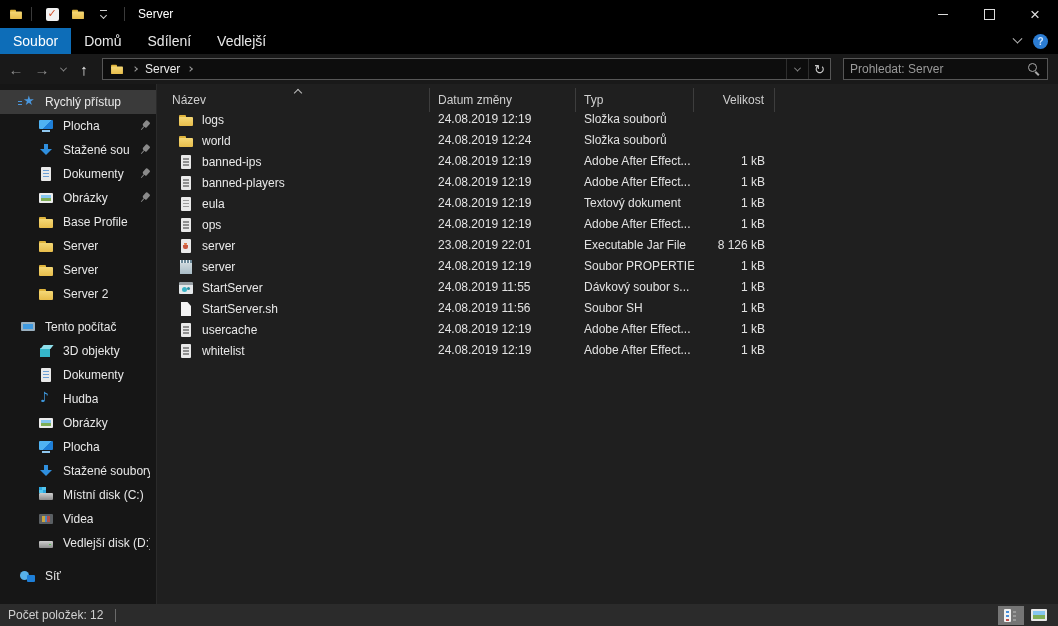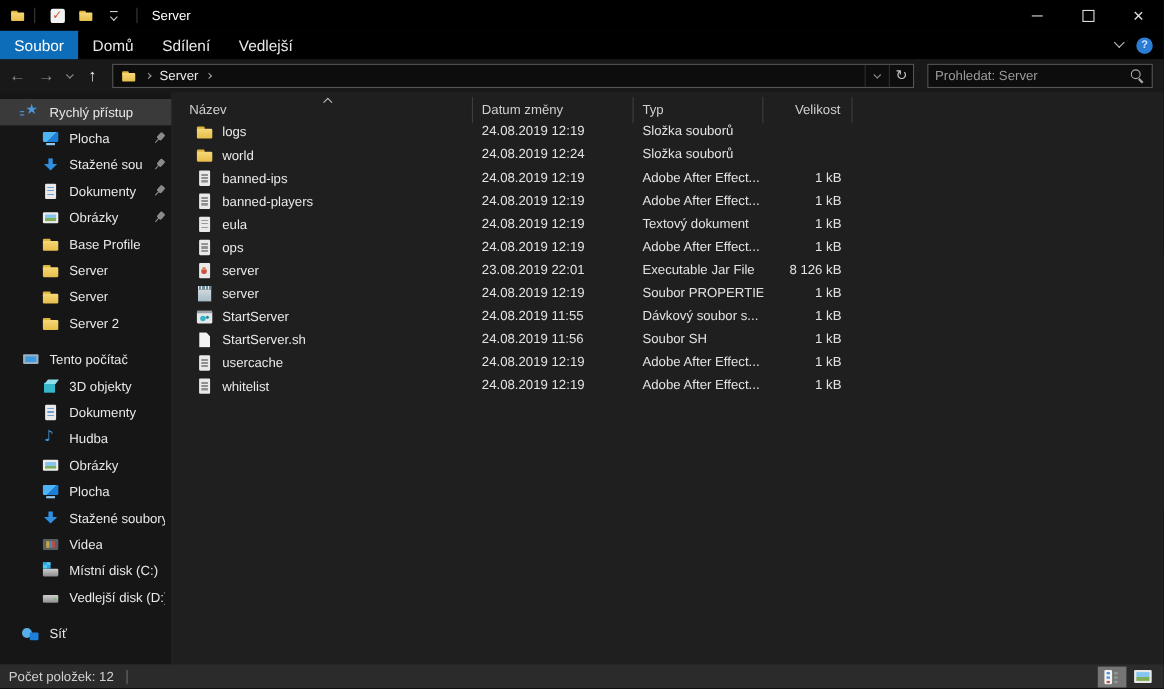--- a/index.html
+++ b/index.html
@@ -301,28 +301,28 @@
 
   </div>
 
   <div class="side-row d1">
     <span class="ic ic-download"></span>
     <span class="label">Stažené soubory</span>
 
   </div>
 
   <div class="side-row d1">
+    <span class="ic ic-disk-os"></span>
+    <span class="label">Místní disk (C:)</span>
+
+  </div>
+
+  <div class="side-row d1">
     <span class="ic ic-video"></span>
     <span class="label">Videa</span>
-
-  </div>
-
-  <div class="side-row d1">
-    <span class="ic ic-disk-os"></span>
-    <span class="label">Místní disk (C:)</span>
 
   </div>
 
   <div class="side-row d1">
     <span class="ic ic-disk"></span>
     <span class="label">Vedlejší disk (D:)</span>
 
   </div>
 
   <div class="side-row gap d0">

